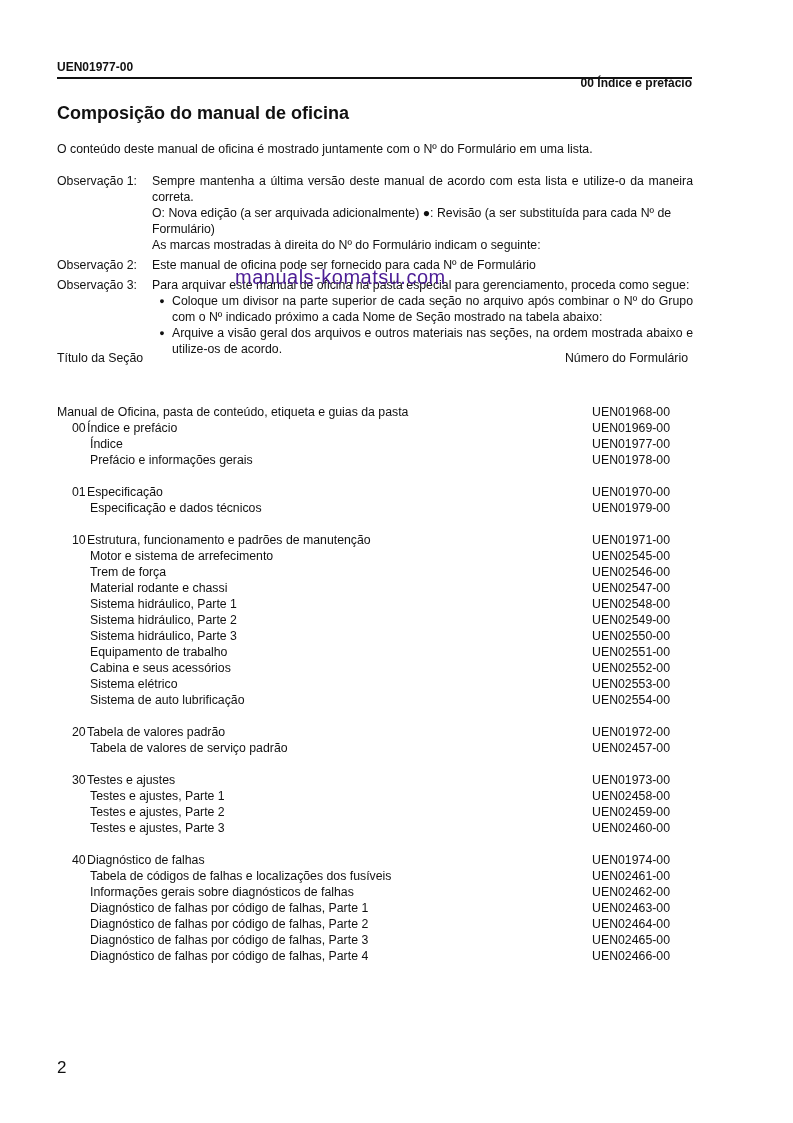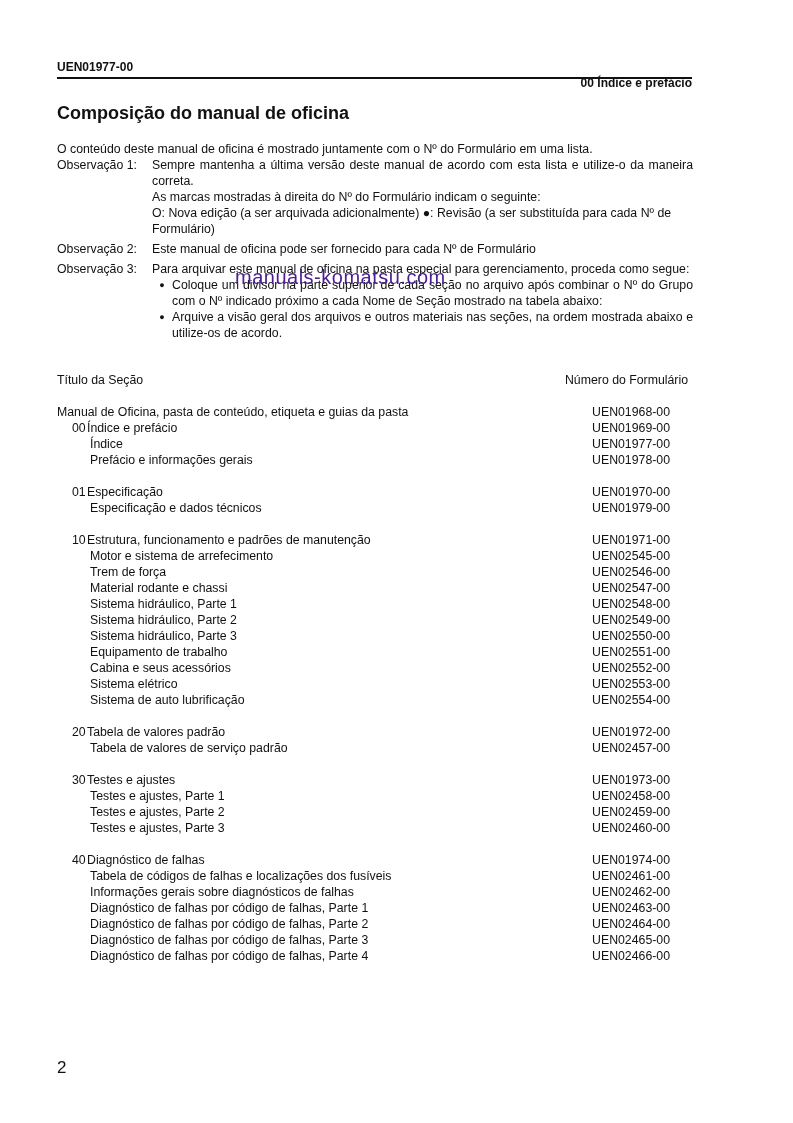--- a/index.html
+++ b/index.html
@@ -5,29 +5,29 @@
   html, body { margin: 0; padding: 0; background: #ffffff; }
   body { width: 793px; height: 1123px; position: relative; overflow: hidden;
          font-family: "Liberation Sans", sans-serif; color: #111; }
   .header { position: absolute; left: 57px; top: 60px; width: 635px; height: 16px;
             font-size: 12px; font-weight: bold; }
   .header .left { position: absolute; left: 0; top: 0; }
   .header .right { position: absolute; right: 0; top: 16px; text-align: center; }
   .header-rule { position: absolute; left: 57px; top: 77px; width: 635px; height: 2px; background: #111; }
   .title { position: absolute; left: 57px; top: 103px; font-size: 18px; font-weight: bold; }
   .intro { position: absolute; left: 57px; top: 141px; width: 636px; font-size: 12.3px; line-height: 16px; }
-  .obs { display: flex; margin-top: 0; }
+  .obs { display: flex; margin-top: 16px; }
   .obs-label { width: 95px; flex: none; }
   .obs-body { flex: 1; text-align: justify; }
   .obs + .obs { margin-top: 4px; }
   .bullet { display: flex; }
   .bullet .dot { width: 20px; flex: none; text-align: center; font-size: 9px; line-height: 16px; }
   .bullet .txt { flex: 1; text-align: justify; }
   .watermark { position: absolute; left: 235px; top: 266px; font-size: 20px; color: #4c1d95; letter-spacing: 0.5px; }
-  .toc-head { position: absolute; left: 57px; top: 373px; width: 631px; font-size: 12.3px; }
+  .toc-head { position: absolute; left: 57px; top: 351px; width: 631px; font-size: 12.3px; }
   .toc-head .r { position: absolute; right: 0; top: 0; }
   .toc { position: absolute; left: 57px; top: 404px; width: 613px; font-size: 12.3px; }
   .row { position: relative; height: 16px; line-height: 16px; }
   .row .code { position: absolute; right: 0; top: 0; }
   .gap { height: 16px; }
   .lvl0 { padding-left: 0; }
   .lvl1 .num { display: inline-block; width: 15px; margin-left: 15px; }
   .lvl2 { padding-left: 33px; }
   .footer-page { position: absolute; left: 57px; top: 1058px; font-size: 17px; }
   .footer-model { position: absolute; right: 92px; top: 1124px; font-size: 12px; font-weight: bold; }
@@ -43,22 +43,22 @@
 
 <div class="title">Composição do manual de oficina</div>
 
 <div class="intro">
   <div>O conteúdo deste manual de oficina é mostrado juntamente com o Nº do Formulário em uma lista.</div>
 
   <div class="obs">
     <div class="obs-label">Observação 1:</div>
     <div class="obs-body">
       <div>Sempre mantenha a última versão deste manual de acordo com esta lista e utilize-o da maneira correta.</div>
+      <div style="text-align:left">O: Nova edição (a ser arquivada adicionalmente) ●: Revisão (a ser substituída para cada Nº de Formulário)</div>
       <div>As marcas mostradas à direita do Nº do Formulário indicam o seguinte:</div>
-      <div style="text-align:left">O: Nova edição (a ser arquivada adicionalmente) ●: Revisão (a ser substituída para cada Nº de Formulário)</div>
     </div>
   </div>
 
   <div class="obs">
     <div class="obs-label">Observação 2:</div>
     <div class="obs-body">
       <div>Este manual de oficina pode ser fornecido para cada Nº de Formulário</div>
     </div>
   </div>
 

